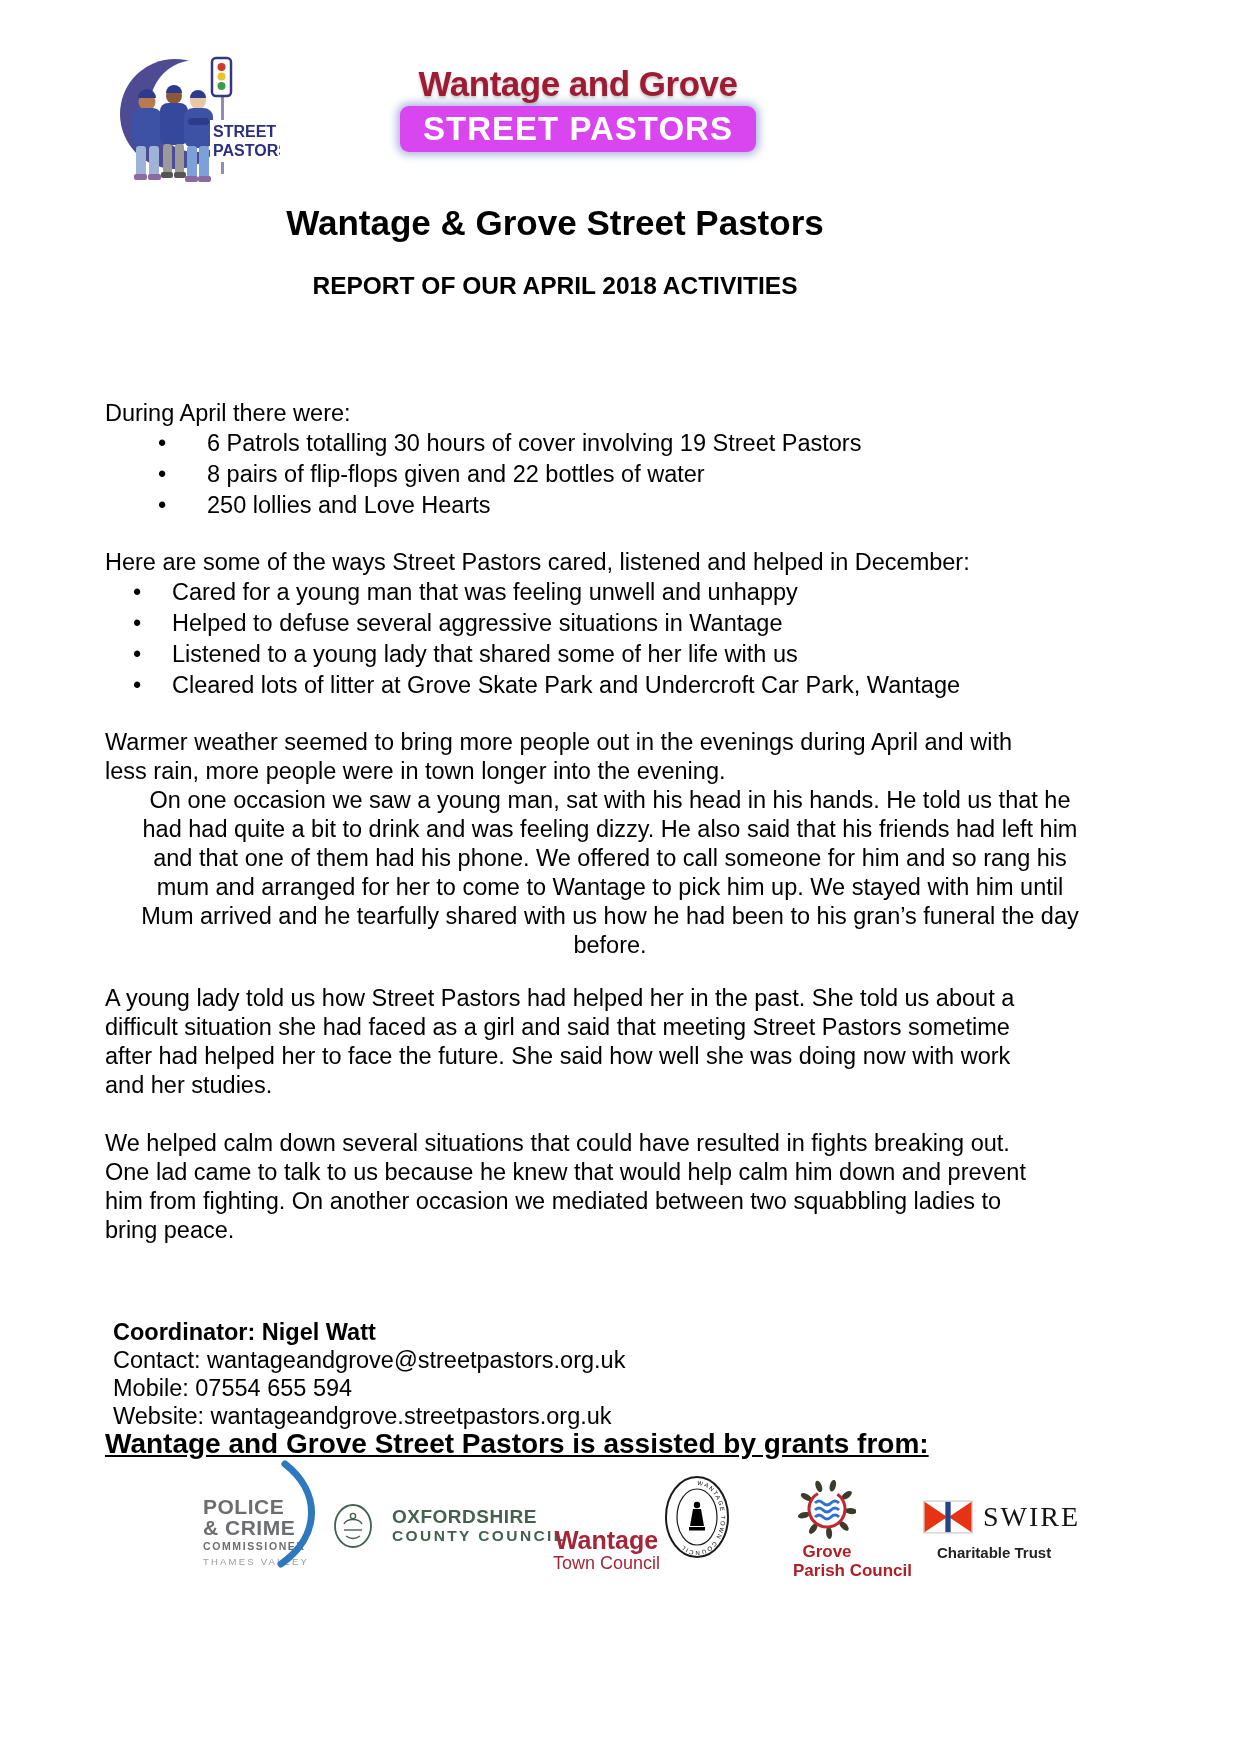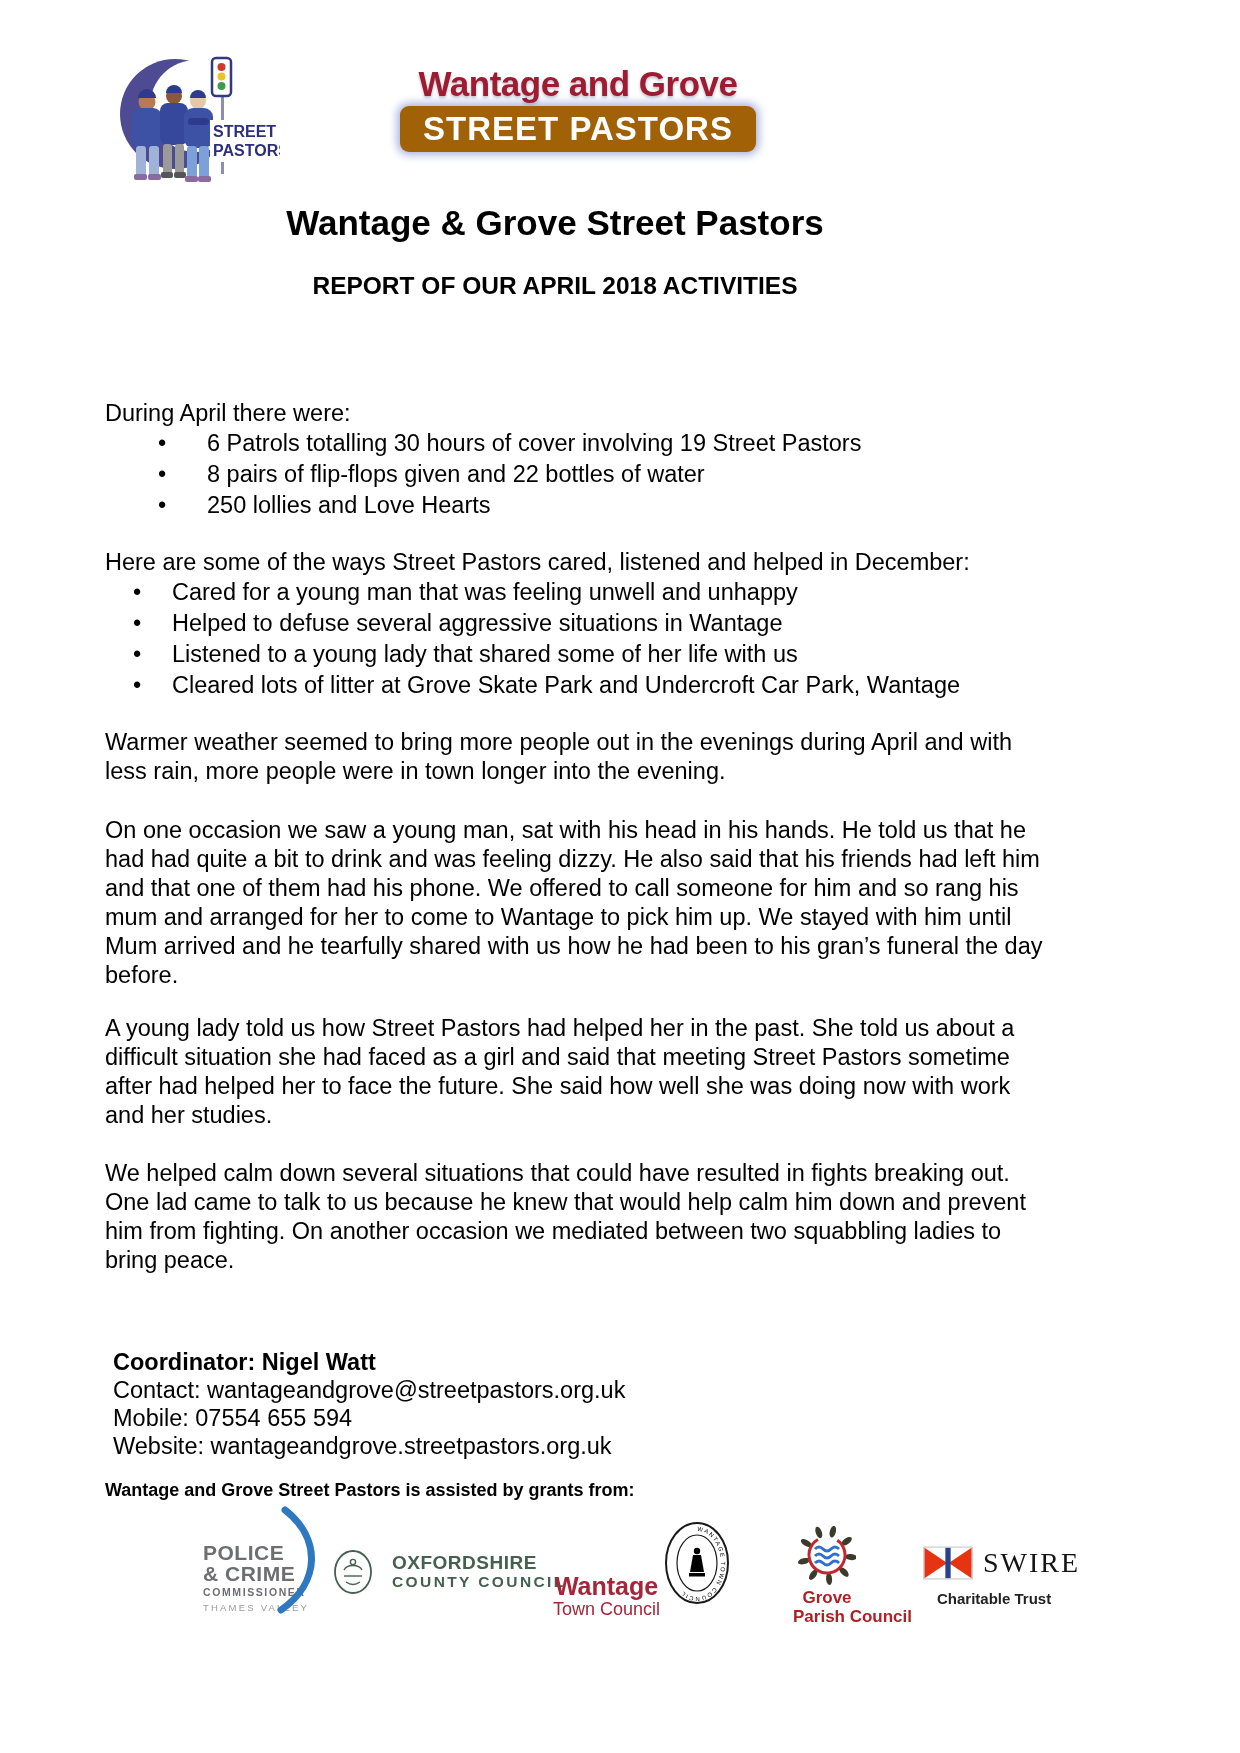--- a/index.html
+++ b/index.html
@@ -8,47 +8,47 @@
     font-family:"Liberation Sans","DejaVu Sans",sans-serif;color:#000;overflow:hidden;
   }
   
   .badge{position:absolute;left:100px;top:52px;width:180px;height:135px;}
   .wordmark{position:absolute;left:388px;top:64px;width:380px;text-align:center;}
   .wordmark-top{
     color:#9e1b32;font-weight:700;font-size:35px;line-height:40px;letter-spacing:-0.5px;
     text-shadow:0 2px 3px rgba(140,140,160,.55);
   }
   .wordmark-bar{
-    margin:2px auto 0;width:356px;background:#a16207;border-radius:9px;
+    margin:2px auto 0;width:356px;background:#d946ef;border-radius:9px;
     box-shadow:0 0 8px 3px #aab4de;color:#fff;font-weight:700;font-size:33px;
     line-height:46px;letter-spacing:1px;
   }
   
   .content{position:absolute;left:105px;top:0;width:1010px;}
   .headings{width:900px;text-align:center;}
   .doc-title{margin:203px 0 0;font-size:35px;line-height:40px;font-weight:700;}
   .doc-subtitle{margin:28px 0 0;font-size:24.5px;line-height:30px;font-weight:700;}
   .lead{font-size:23.5px;line-height:30px;}
   .lead-1{margin-top:97px;}
   .lead-2{margin-top:26px;}
   .bullet-row{display:flex;line-height:31px;font-size:23.5px;}
   .bullet-row .bullet{flex:0 0 auto;text-align:left;}
   .bullet-row .bullet::before{content:"\2022";}
   .indent1{margin-left:53px;}
   .indent1 .bullet{width:49px;}
   .indent2{margin-left:28px;}
   .indent2 .bullet{width:39px;}
   .para{font-size:23.5px;line-height:29px;white-space:pre-line;}
   .para-1{margin-top:27px;}
-  .para-2{margin-top:30px;}
+  .para-2{text-align:center;}
   .para-3{margin-top:24px;}
   .para-4{margin-top:29px;}
   .contact{margin-top:73px;font-size:23.5px;line-height:28px;margin-left:8px;}
   .contact .bold{font-weight:700;}
-  .grants-heading{margin-top:16px;font-size:18px;line-height:28px;font-weight:700;}
+  .grants-heading{margin-top:0;font-size:28px;line-height:28px;font-weight:700;text-decoration:underline;}
   
   .footer{position:relative;width:1010px;height:215px;}
   .pcc{position:absolute;left:98px;top:22px;width:140px;}
   .pcc-text{margin-top:16px;color:#6d6e71;}
   .pcc-l1,.pcc-l2{font-weight:700;font-size:21px;line-height:21px;letter-spacing:.5px;}
   .pcc-l3{font-weight:700;font-size:10.5px;line-height:13px;letter-spacing:1.6px;margin-top:2px;}
   .pcc-l4{color:#9a9b9e;font-size:9.5px;line-height:12px;letter-spacing:2.2px;margin-top:3px;}
   .pcc-arc{position:absolute;right:18px;top:-20px;}
   .occ{position:absolute;left:228px;top:45px;display:flex;align-items:center;gap:19px;color:#44614f;}
   .occ-l1{font-weight:700;font-size:19px;line-height:20px;letter-spacing:.5px;}

